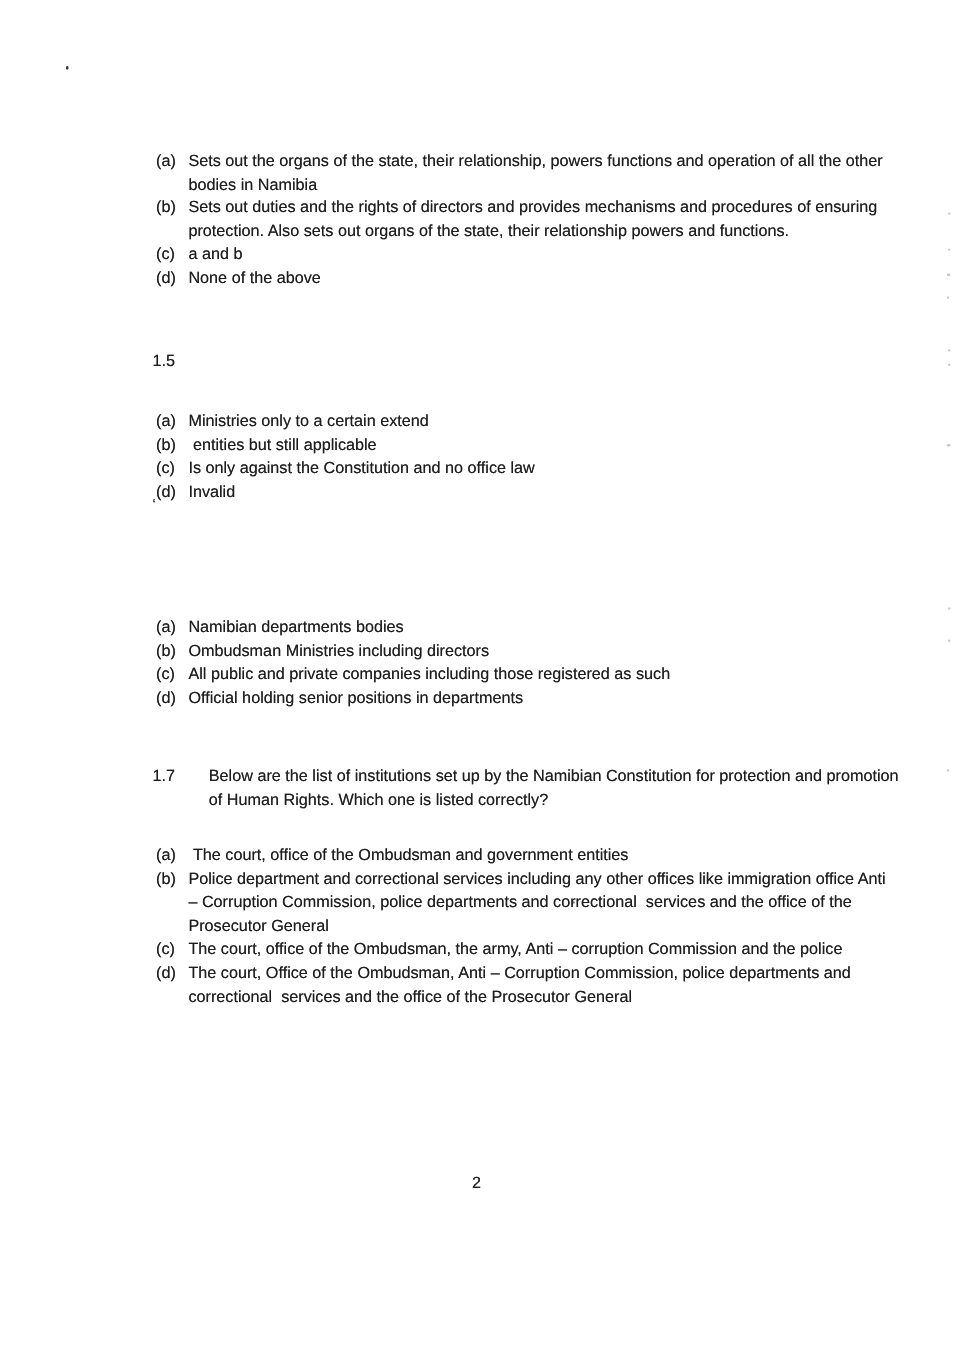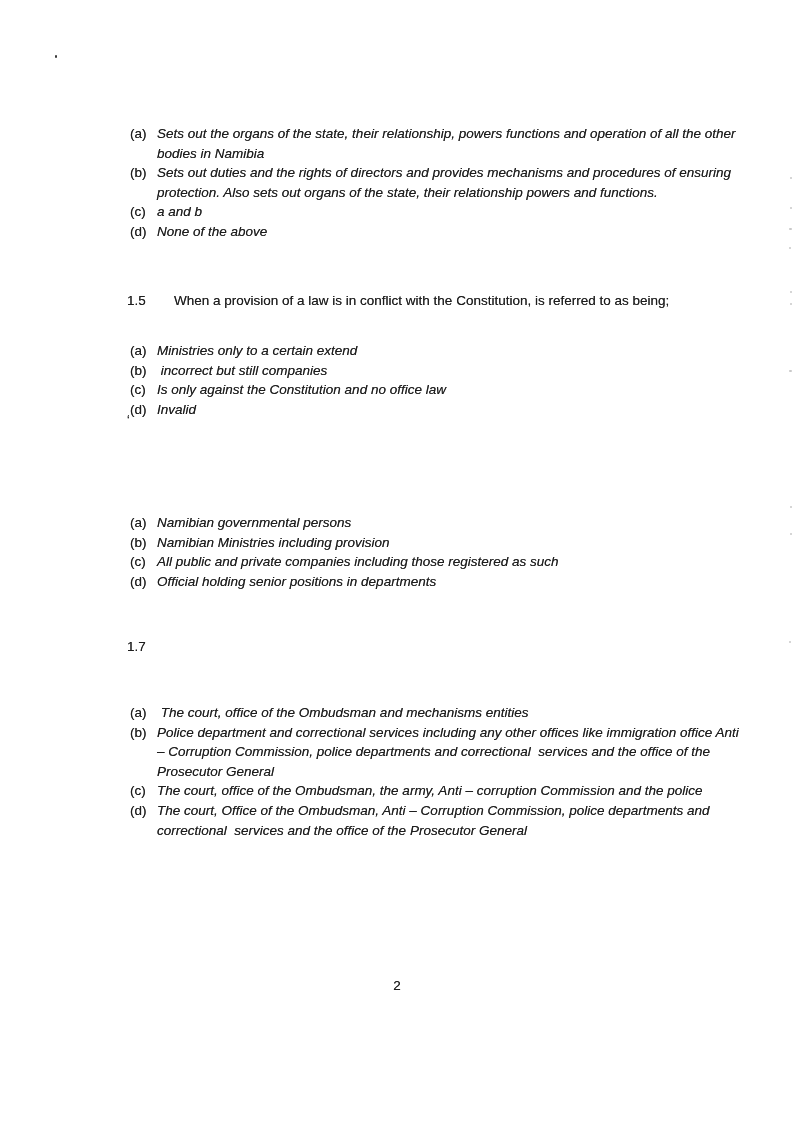--- a/index.html
+++ b/index.html
@@ -27,21 +27,20 @@
   .opt-row {
     display: flex;
     align-items: flex-start;
   }
   .opt-label {
     flex: 0 0 27px;
   }
   .opt-text {
     width: 588px;
     white-space: pre-wrap;
-    font-style: italic;
   }
   
   .q-row {
     position: absolute;
     left: 0;
     width: 100%;
     margin-left: 44px;
   }
   .q-num {
     position: absolute;
@@ -109,68 +108,68 @@
       <span class="opt-text">a and b</span>
     </div>
     <div class="opt-row">
       <span class="opt-label">(d)</span>
       <span class="opt-text">None of the above</span>
     </div>
   </div>
 
   <div class="q-row" style="top:291px;">
     <span class="q-num">1.5</span>
-    <div class="q-text">When a provision of a law is in conflict with the Constitution, is referred to as being;</div>
   </div>
   <div class="opts" style="top:341px;">
     <div class="opt-row">
       <span class="opt-label">(a)</span>
       <span class="opt-text">Ministries only to a certain extend</span>
     </div>
     <div class="opt-row">
       <span class="opt-label">(b)</span>
-      <span class="opt-text"> incorrect but still companies</span>
+      <span class="opt-text"> entities but still applicable</span>
     </div>
     <div class="opt-row">
       <span class="opt-label">(c)</span>
       <span class="opt-text">Is only against the Constitution and no office law</span>
     </div>
     <div class="opt-row">
       <span class="opt-label">(d)</span>
       <span class="opt-text">Invalid</span>
     </div>
   </div>
   <div class="stray-mark">‘</div>
 
   <div class="opts" style="top:513px;">
     <div class="opt-row">
       <span class="opt-label">(a)</span>
-      <span class="opt-text">Namibian governmental persons</span>
+      <span class="opt-text">Namibian departments bodies</span>
     </div>
     <div class="opt-row">
       <span class="opt-label">(b)</span>
-      <span class="opt-text">Namibian Ministries including provision</span>
+      <span class="opt-text">Ombudsman Ministries including directors</span>
     </div>
     <div class="opt-row">
       <span class="opt-label">(c)</span>
       <span class="opt-text">All public and private companies including those registered as such</span>
     </div>
     <div class="opt-row">
       <span class="opt-label">(d)</span>
       <span class="opt-text">Official holding senior positions in departments</span>
     </div>
   </div>
 
   <div class="q-row" style="top:637px;">
     <span class="q-num">1.7</span>
+    <div class="q-text">Below are the list of institutions set up by the Namibian Constitution for protection and promotion of Human Rights. Which one is listed correctly?</div>
   </div>
   <div class="opts" style="top:703px;">
     <div class="opt-row">
       <span class="opt-label">(a)</span>
-      <span class="opt-text"> The court, office of the Ombudsman and mechanisms entities</span>
+      <span class="opt-text"> The court, office of the Ombudsman and government entities</span>
     </div>
     <div class="opt-row">
       <span class="opt-label">(b)</span>
       <span class="opt-text">Police department and correctional services including any other offices like immigration office Anti – Corruption Commission, police departments and correctional  services and the office of the Prosecutor General</span>
     </div>
     <div class="opt-row">
       <span class="opt-label">(c)</span>
       <span class="opt-text">The court, office of the Ombudsman, the army, Anti – corruption Commission and the police</span>
     </div>
     <div class="opt-row">

